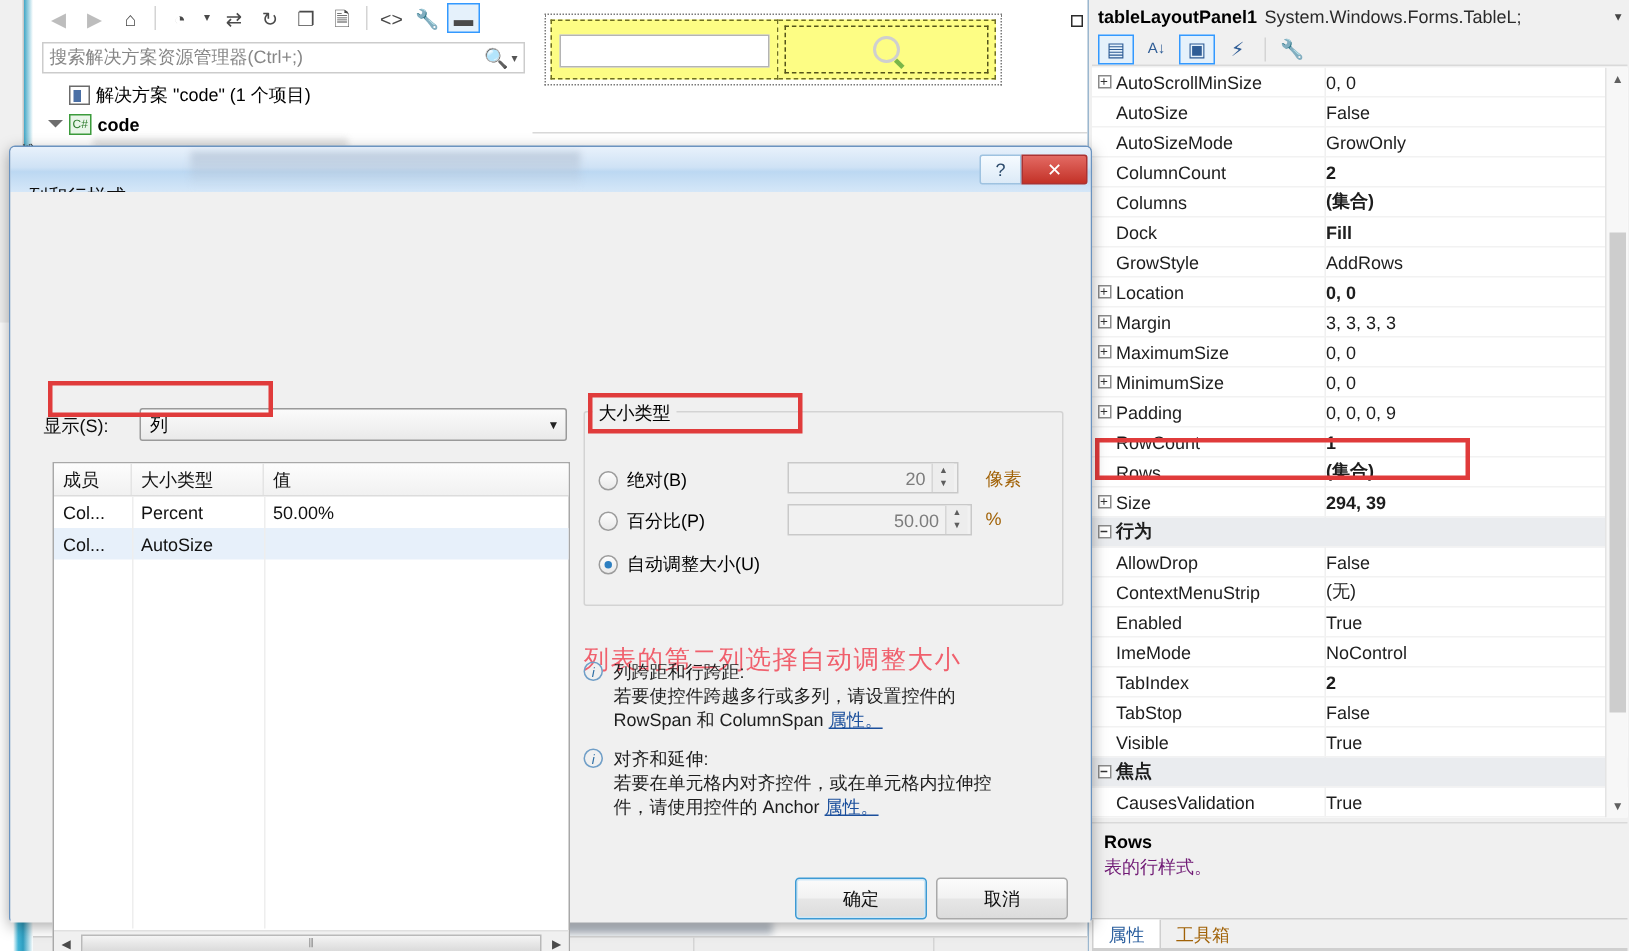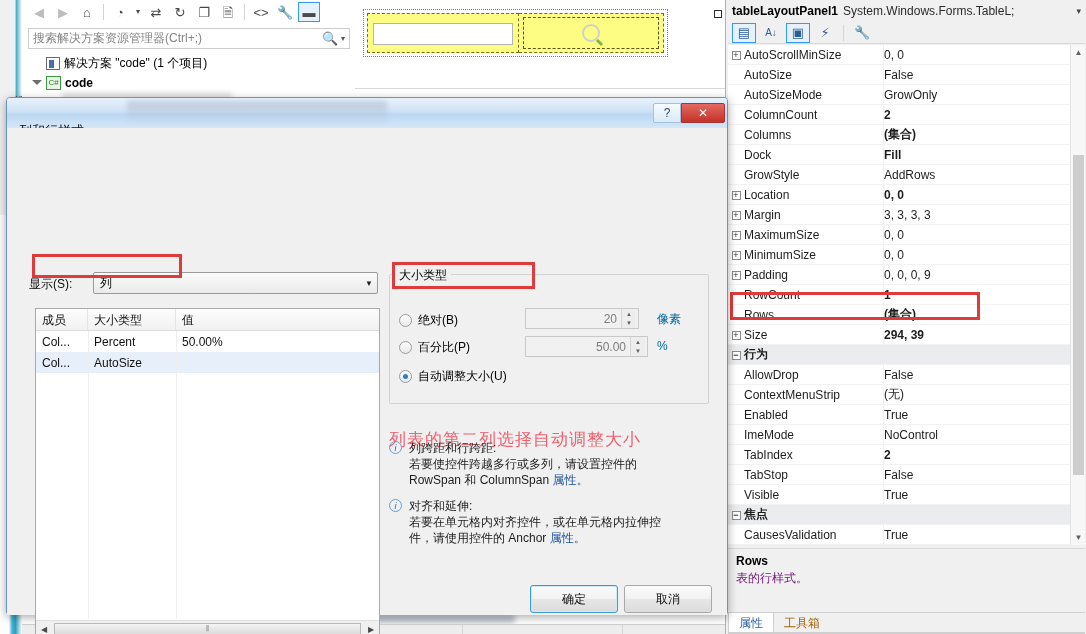--- a/index.html
+++ b/index.html
@@ -274,35 +274,35 @@
   }
   .rdo.on:after{content:"";position:absolute;left:3px;top:3px;width:5px;height:5px;border-radius:50%;background:#2d7fc1;}
   .spin {
     position:absolute; height:21px; border:1px solid #c9c9c9; background:#f1f1f1;
     display:flex; align-items:center; justify-content:flex-end; padding-right:2px;
     font-size:12px; color:#7c7c7c;
   }
   .spin .arrows { width:15px; height:19px; border-left:1px solid #d6d6d6; margin-left:4px;
                   display:flex; flex-direction:column; background:#ededed;}
   .spin .arrows span { flex:1; display:flex; align-items:center; justify-content:center; font-size:6px; color:#5d5d5d; }
-  .unit { position:absolute; font-size:12px; color:#0369a1; }
+  .unit { position:absolute; font-size:12px; color:#a16207; }
 
   .annot {
     position:absolute; left:382px; top:300px; width:320px;
     color:#f0606d; font-size:17px; letter-spacing:1px;
   }
 
   .infoblk { position:absolute; left:382px; width:330px; font-size:12px; color:#1d1d1d; }
   .infoblk .ii {
     position:absolute; left:0; top:1px; width:13px; height:13px; border-radius:50%;
     border:1px solid #6f9ec7; color:#2b6ca3; font-size:9px; font-style:italic;
     display:flex; align-items:center; justify-content:center;
   }
   .infoblk .tx { margin-left:20px; line-height:16px; }
-  .lnk { color:#1b4f9c; }
+  .lnk { color:#1b4f9c; text-decoration:underline; }
 
   .hl-red { position:absolute; border:3px solid #e03b3b; pointer-events:none; }
 
   
   .bottom-blur {
     position:absolute; left:40px; top:614px; width:300px; height:10px;
     background:#9aa9bb; filter:blur(2.5px); opacity:.65;
   }
   .bottom-blur2 {
     position:absolute; left:355px; top:614px; width:160px; height:9px;

